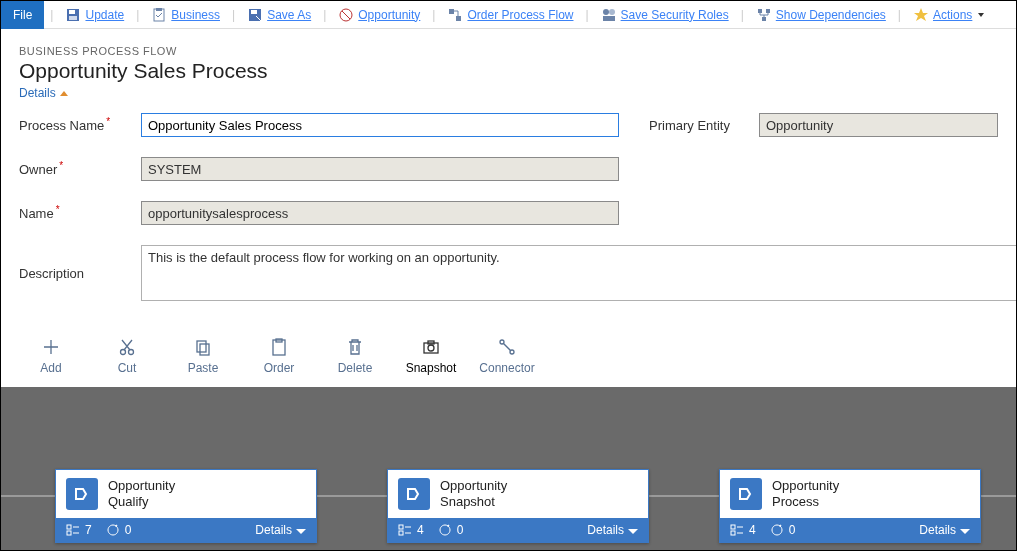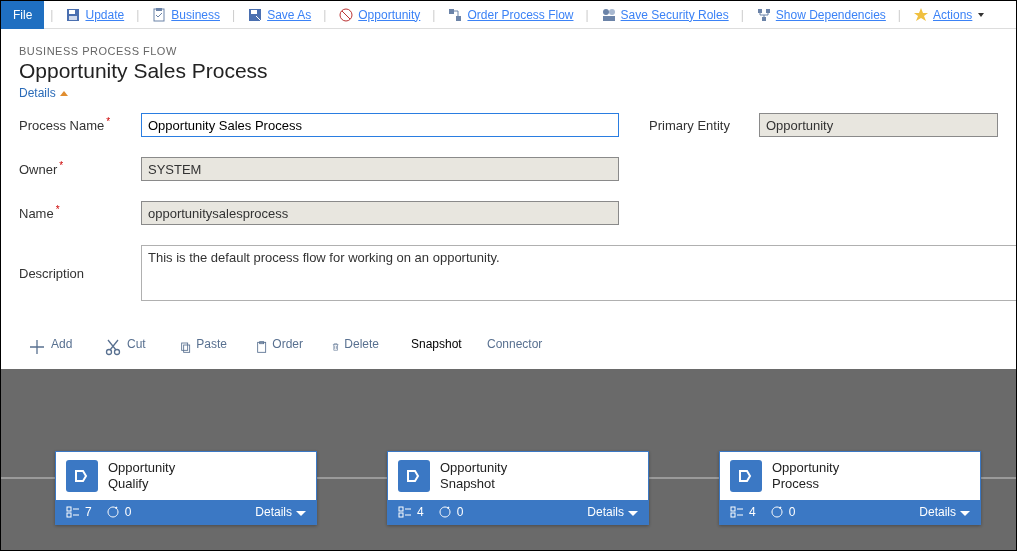--- a/index.html
+++ b/index.html
@@ -34,21 +34,21 @@
   .finput.active { border: 1px solid #2a7de1; background: #fff; }
   .finput.readonly { background: #e8e6df; color: #333; }
   .fdesc {
     border: 1px solid #b0b0b0; background: #fff; min-height: 56px; padding: 4px 6px; font-size: 13px; flex: 1;
   }
   .right-col .flabel { width: 110px; }
 
   .action-row {
     display: flex; gap: 28px; padding: 6px 18px 12px 26px; font-size: 12px; color: #587090;
   }
-  .action-item { display: flex; flex-direction: row; gap: 4px; cursor: pointer; width: 48px; }
+  .action-item { display: flex; flex-direction: column; align-items: center; gap: 4px; cursor: pointer; width: 48px; }
   .action-item.dark { color: #000000; }
   .aicon { width: 20px; height: 20px; stroke: #587090; fill: none; stroke-width: 1.3; }
   .action-item.dark .aicon { stroke: #333; }
 
   .canvas {
     background: #6a6a6a; height: 190px; position: relative; overflow: hidden;
   }
   .flow-line {
     position: absolute; top: 108px; left: 0; right: 0; height: 2px; background: #9a9a9a;
   }

